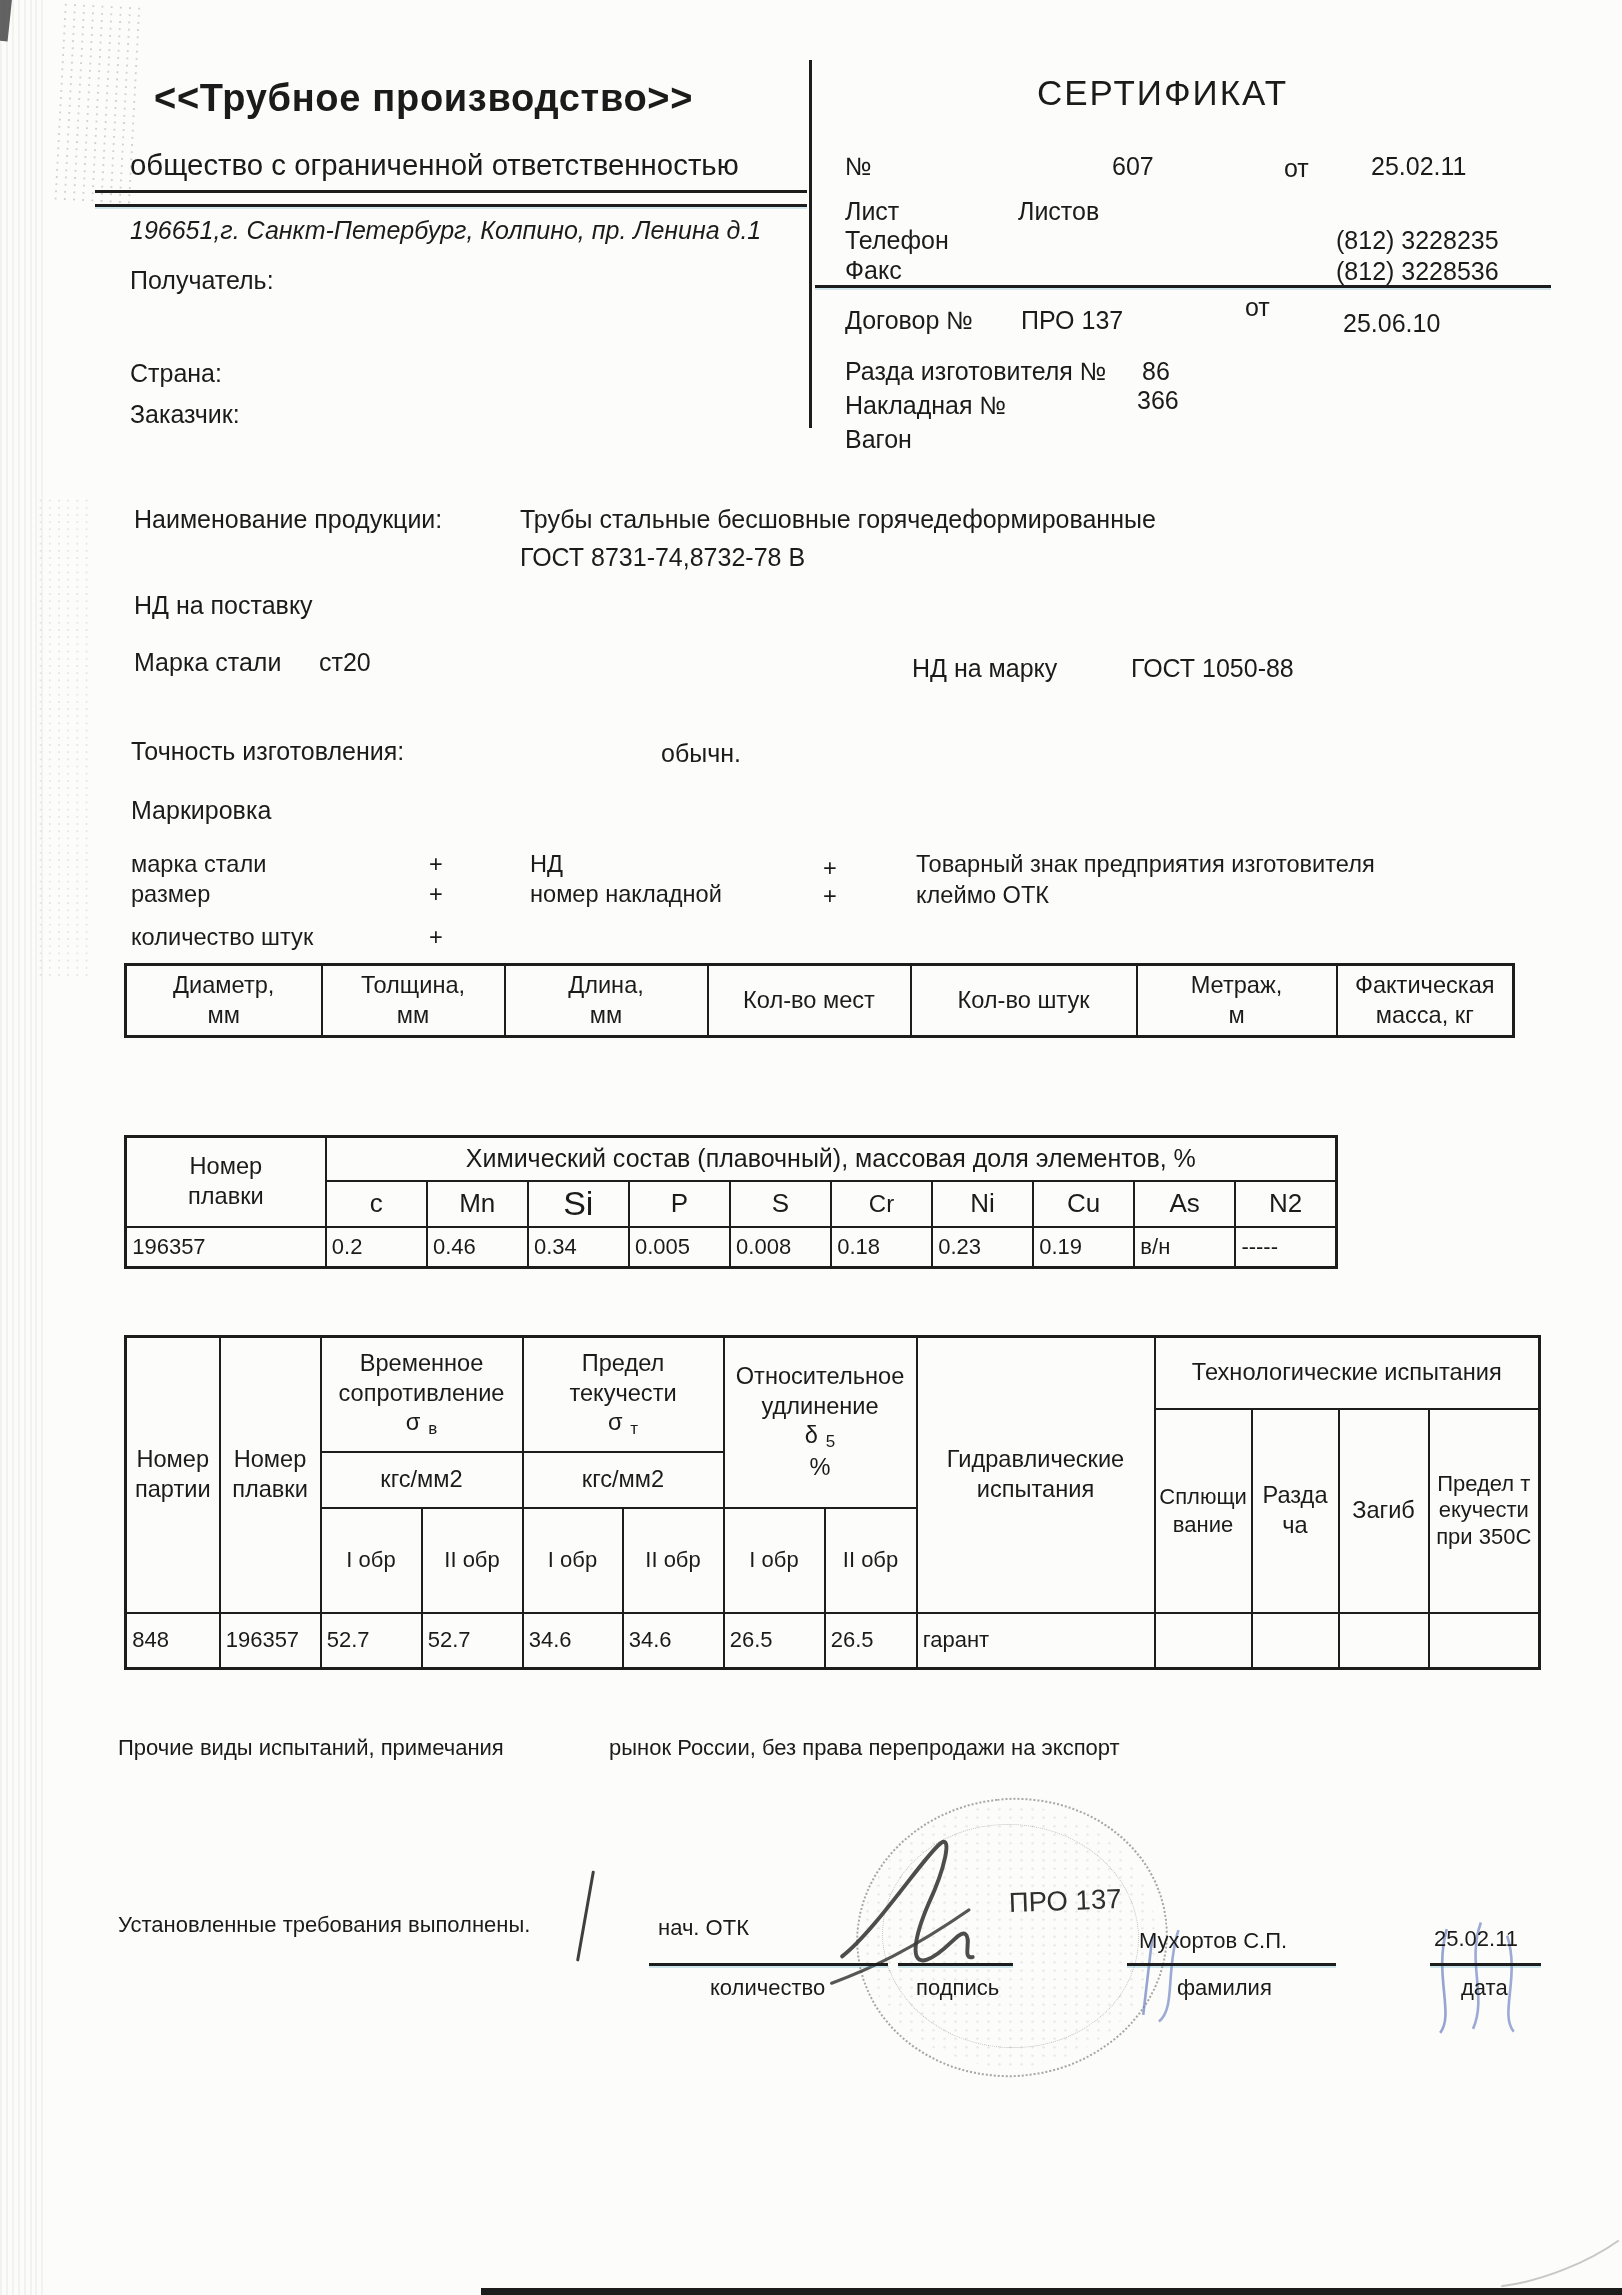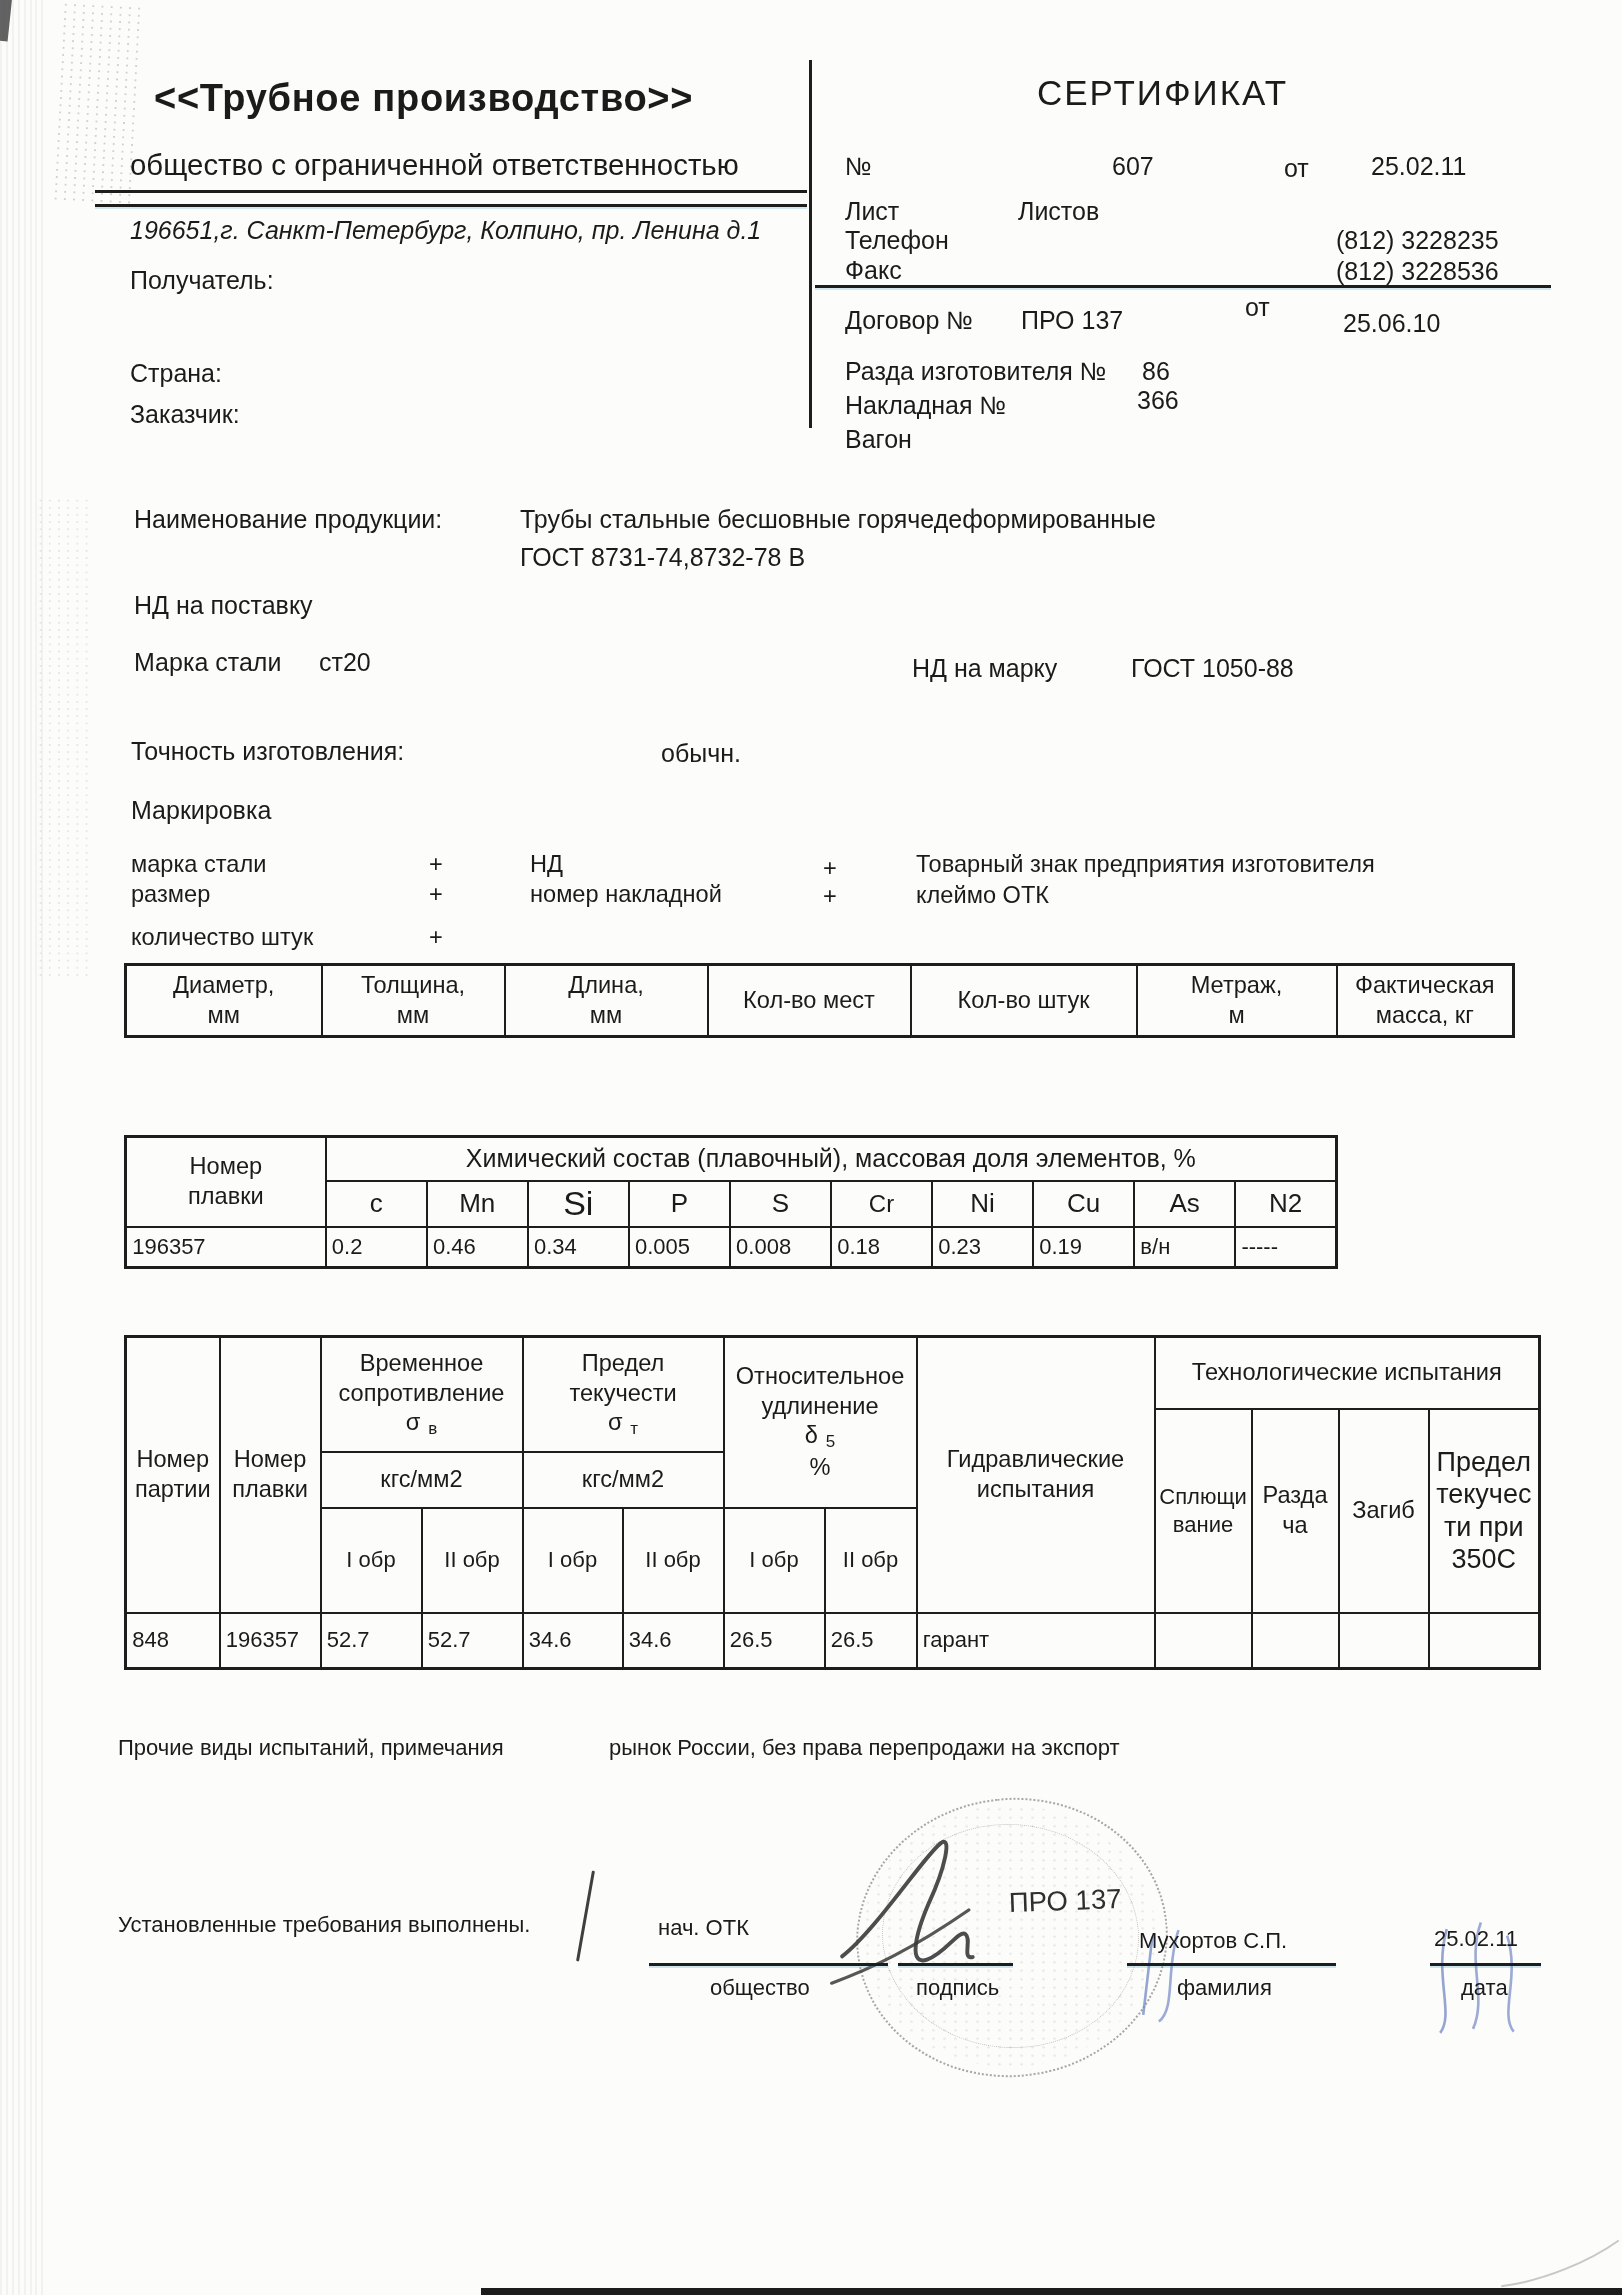--- a/index.html
+++ b/index.html
@@ -16,21 +16,21 @@
            box-shadow:0 2px 0 rgba(60,160,190,.22);}
   .vline{width:3.3px;background:#1d1d1d;}
   table{border-collapse:collapse;table-layout:fixed;position:absolute;}
   table, td{border:2.6px solid #1d1d1d;}
   table{border-width:3.9px;}
   td{padding:0;vertical-align:middle;text-align:center;font-size:23.6px;color:#1b1b1b;}
   .ln{display:block;line-height:1.25;}
   .dcell{font-size:22px;text-align:left;padding-left:5.2px;vertical-align:middle;}
   .sub{font-size:17px;vertical-align:-3.9px;margin-left:7.9px;}
   .sym{font-size:23.6px;}
-  .wrapcell{word-break:break-all;white-space:normal;line-height:1.2;font-size:27px;padding:0 3.9px;}
+  .wrapcell{word-break:break-all;white-space:normal;line-height:1.2;font-size:22px;padding:0 3.9px;}
   .sigline{height:3.3px;background:#1d1d1d;box-shadow:0 2px 0 rgba(60,160,190,.25);}
   .stampring{border:2px dotted rgba(110,110,110,.6);border-radius:50%;}
   .stampring2{border:1.3px dotted rgba(125,125,125,.48);border-radius:50%;}
   .stampnoise{border-radius:50%;opacity:.33;
     background-image:radial-gradient(rgba(100,100,100,.4) 1px, transparent 1.7px);
     background-size:11px 8.5px;}
   .speckles{opacity:.5;
     background-image:radial-gradient(rgba(90,90,90,.55) 0.8px, transparent 1.4px);
     background-size:9.2px 7.2px;}
   .edge-noise{opacity:.55;
@@ -322,17 +322,17 @@
 
 <div class="abs t34" style="left:658px;top:1915px;">нач. ОТК</div>
 <div class="abs t34" style="left:1139px;top:1928px;">Мухортов С.П.</div>
 <div class="abs t34" style="left:1434px;top:1926px;">25.02.11</div>
 
 <div class="abs sigline" style="left:649px;top:1963px;width:239px;"></div>
 <div class="abs sigline" style="left:898px;top:1963px;width:115px;"></div>
 <div class="abs sigline" style="left:1127px;top:1963px;width:209px;"></div>
 <div class="abs sigline" style="left:1430px;top:1963px;width:111px;"></div>
 
-<div class="abs t34" style="left:710px;top:1975px;">общество</div>
+<div class="abs t34" style="left:710px;top:1975px;">количество</div>
 <div class="abs t34" style="left:916px;top:1975px;">подпись</div>
 <div class="abs t34" style="left:1177px;top:1975px;">фамилия</div>
 <div class="abs t34" style="left:1461px;top:1975px;">дата</div>
 
 
 </body></html>

